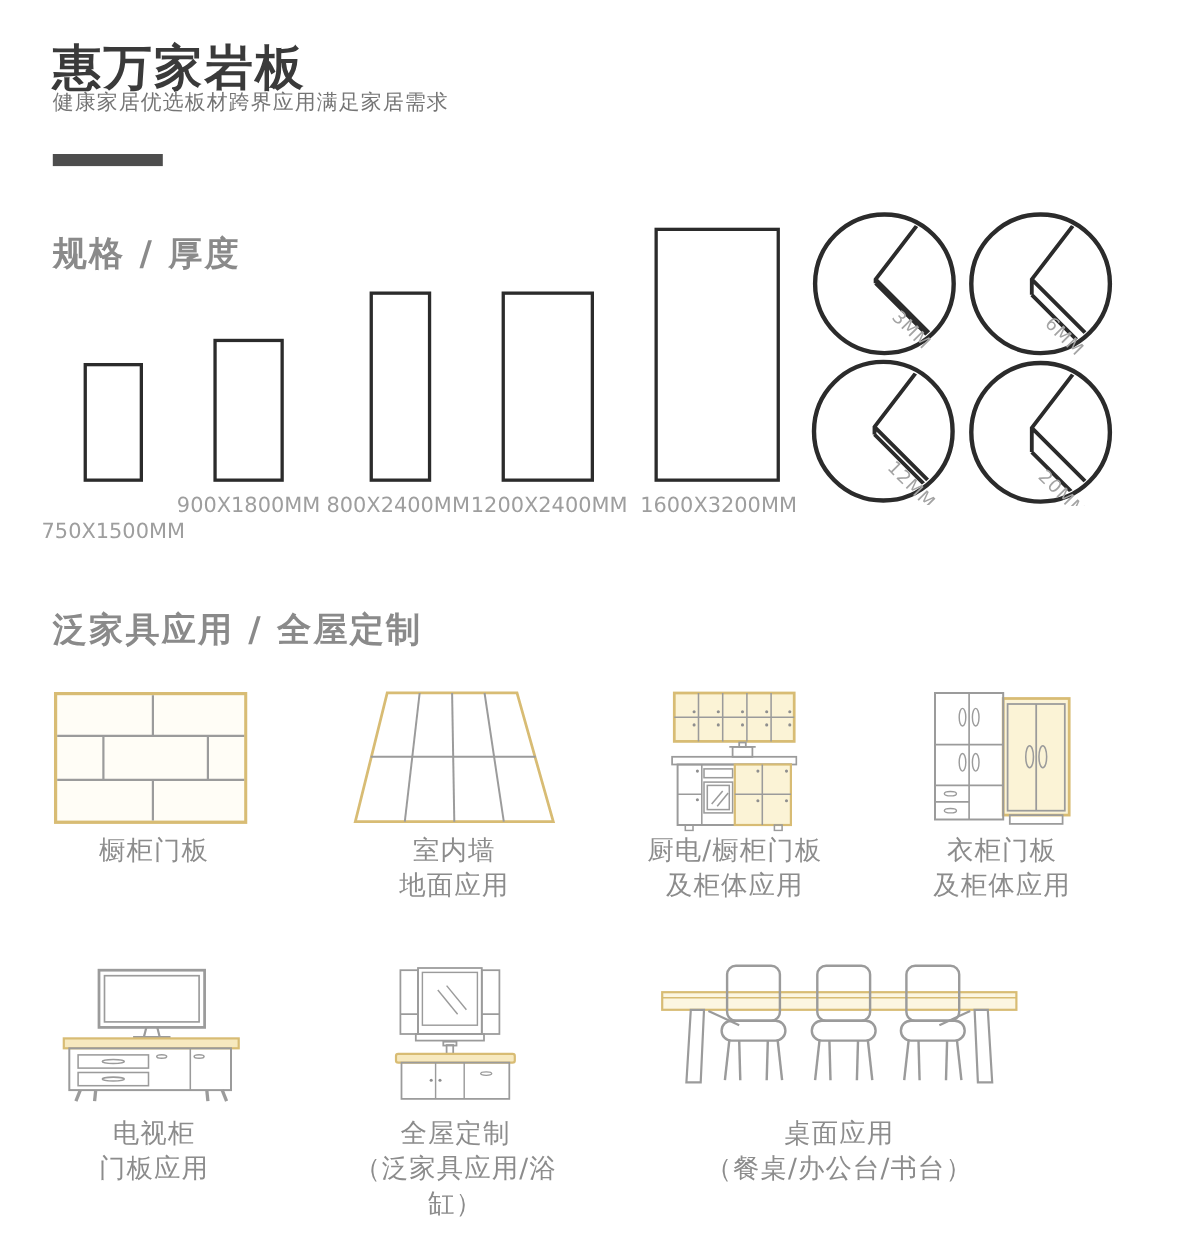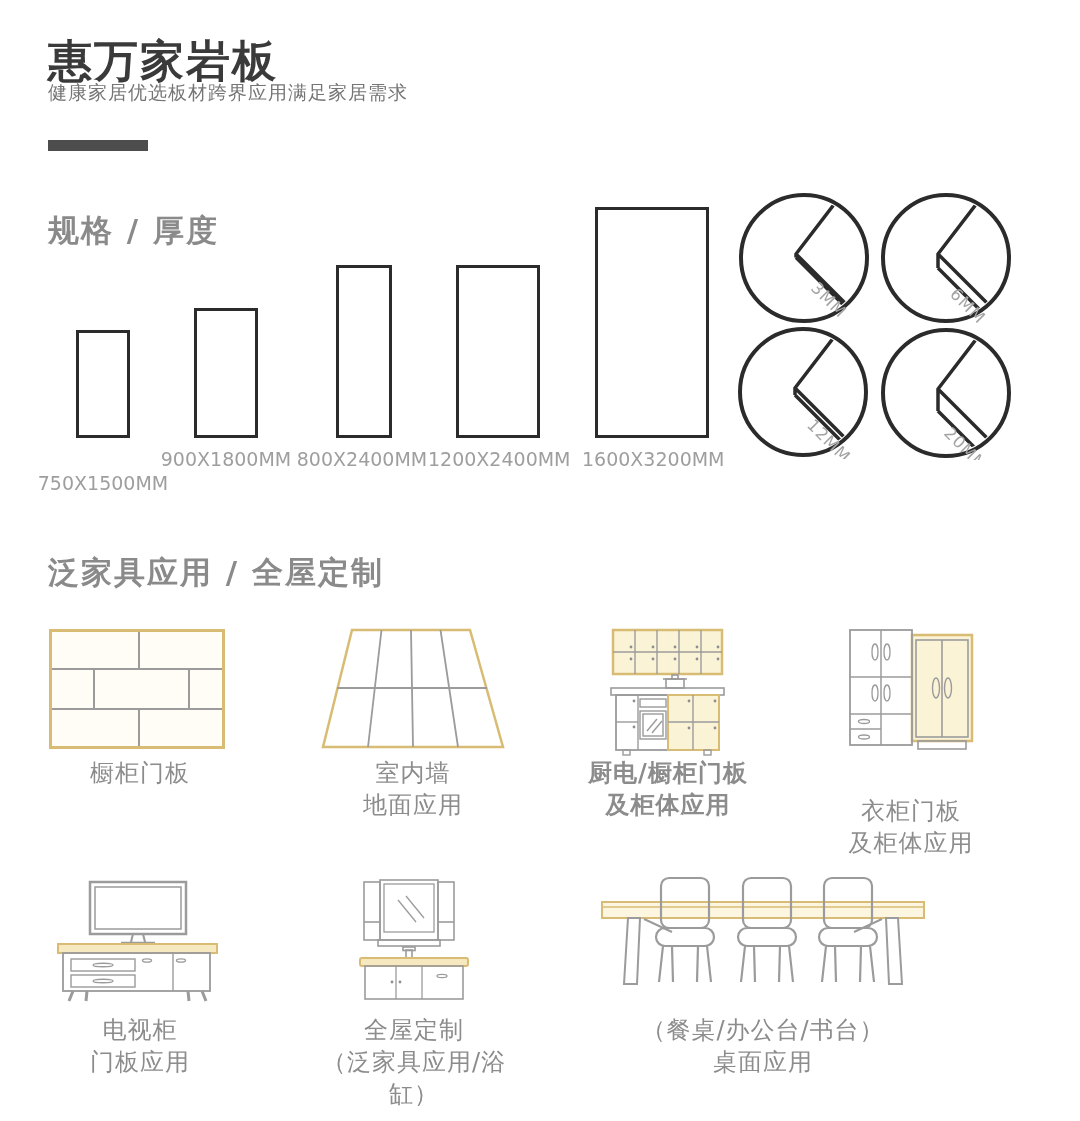--- a/index.html
+++ b/index.html
@@ -201,25 +201,25 @@
   </svg>
 
   <div class="abs app-label" style="left:40px;top:757px;width:200px;">
     <div>橱柜门板</div>
       <div></div>
   </div>
   <div class="abs app-label" style="left:313px;top:757px;width:200px;">
     <div>室内墙</div>
       <div>地面应用</div>
   </div>
-  <div class="abs app-label" style="left:568px;top:757px;width:200px;font-weight:bold;">
+  <div class="abs app-label" style="left:568px;top:757px;width:200px;">
     <div>厨电/橱柜门板</div>
       <div>及柜体应用</div>
   </div>
-  <div class="abs app-label" style="left:811px;top:757px;width:200px;margin-top:38px;">
+  <div class="abs app-label" style="left:811px;top:757px;width:200px;">
     <div>衣柜门板</div>
       <div>及柜体应用</div>
   </div>
 
   <svg class="abs" style="left:55px;top:880px;" width="165" height="122" viewBox="0 0 165 122">
     <g class="g-line">
       <rect x="35" y="2" width="96" height="52" stroke-width="2.5"></rect>
       <rect x="40" y="7" width="86" height="42" stroke-width="1.5"></rect>
       <line x1="78" y1="54" x2="76" y2="62" stroke-width="2"></line>
         <line x1="88" y1="54" x2="90" y2="62" stroke-width="2"></line>
@@ -307,17 +307,17 @@
 
   <div class="abs app-label" style="left:40px;top:1014px;width:200px;">
     <div>电视柜</div>
       <div>门板应用</div>
   </div>
   <div class="abs app-label" style="left:314px;top:1014px;width:200px;">
     <div>全屋定制</div>
       <div>（泛家具应用/浴缸）</div>
   </div>
   <div class="abs app-label" style="left:613px;top:1014px;width:300px;">
-    <div>（餐桌/办公台/书台）</div>
-      <div>桌面应用</div>
+    <div>桌面应用</div>
+      <div>（餐桌/办公台/书台）</div>
   </div>
 
 </div>
 
 </body></html>

